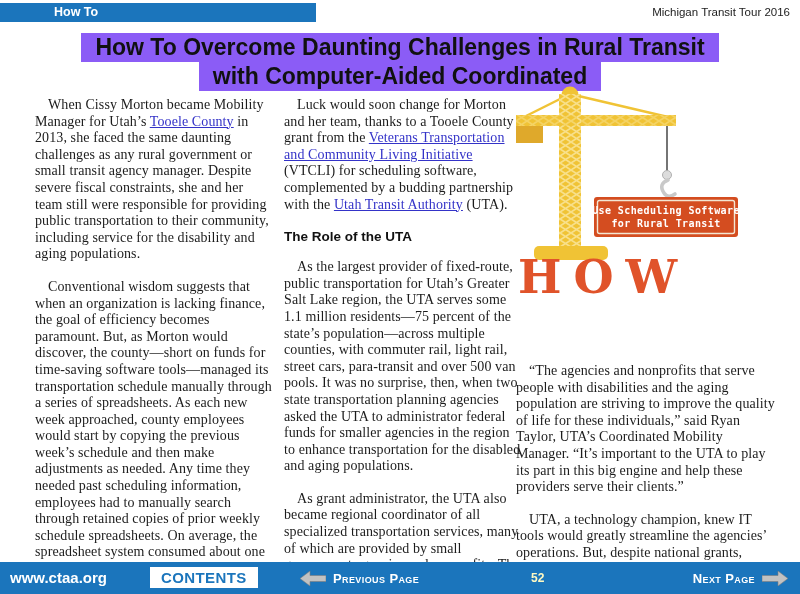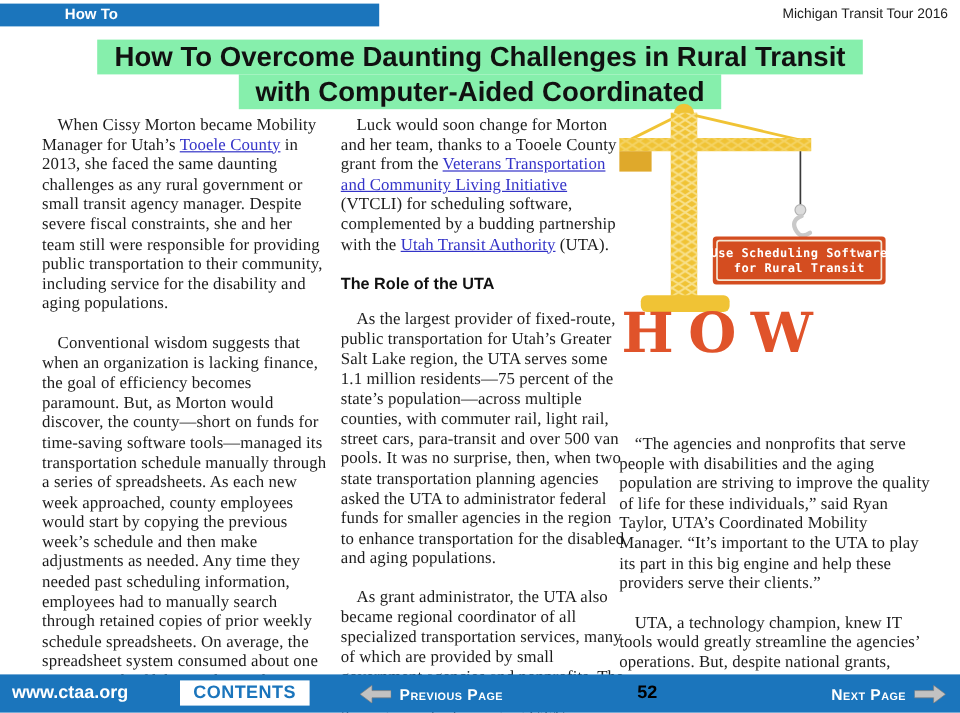--- a/index.html
+++ b/index.html
@@ -20,21 +20,21 @@
     position:absolute; top:6px; right:10px; color:#1c1c1c;
     font-family:"Liberation Sans", sans-serif; font-size:11.5px;
   }
   
   .page-title {
     position:absolute; top:33px; left:0; width:800px; text-align:center;
     font-family:"Liberation Sans", sans-serif; font-weight:bold;
     font-size:23px; line-height:27px; color:#111;
   }
   .title-line { display:block; }
-  .hl { background:#86efac; padding:1px 14px; display:inline-block;text-align:right; }
+  .hl { background:#8b5cf6; padding:1px 14px; display:inline-block;text-align:right; }
   
   .col { position:absolute; top:97px; }
   .col1 { left:35px;  width:237px; }
   .col2 { left:284px; width:238px; }
   .col3 { left:516px; top:86px; width:259px; height:508px; }
   .byline {
     font-family:"Liberation Sans", sans-serif; font-style:italic;
     font-size:14px; color:#1a1a1a; margin:0 0 21px 0;
   }
   p.body-p {
@@ -78,21 +78,21 @@
     gap:7px; cursor:pointer;
   }
   .nav-prev { left:300px; }
   .nav-next { right:12px; }
   .nav-label {
     color:#fff; font-weight:bold; font-size:13px;
     font-variant:small-caps; letter-spacing:0.4px;
   }
   .page-num {
     position:absolute; left:531px; top:0; line-height:32px;
-    color:#000000; font-weight:bold; font-size:15px;text-align:right;
+    color:#fef9c3; font-weight:bold; font-size:12px;text-align:right;
   }
 </style>
 </head>
 <body>
 
 <div class="topbar">
   <span class="topbar-label">How To</span>
 </div>
 <div class="edition">Michigan Transit Tour 2016</div>
 

